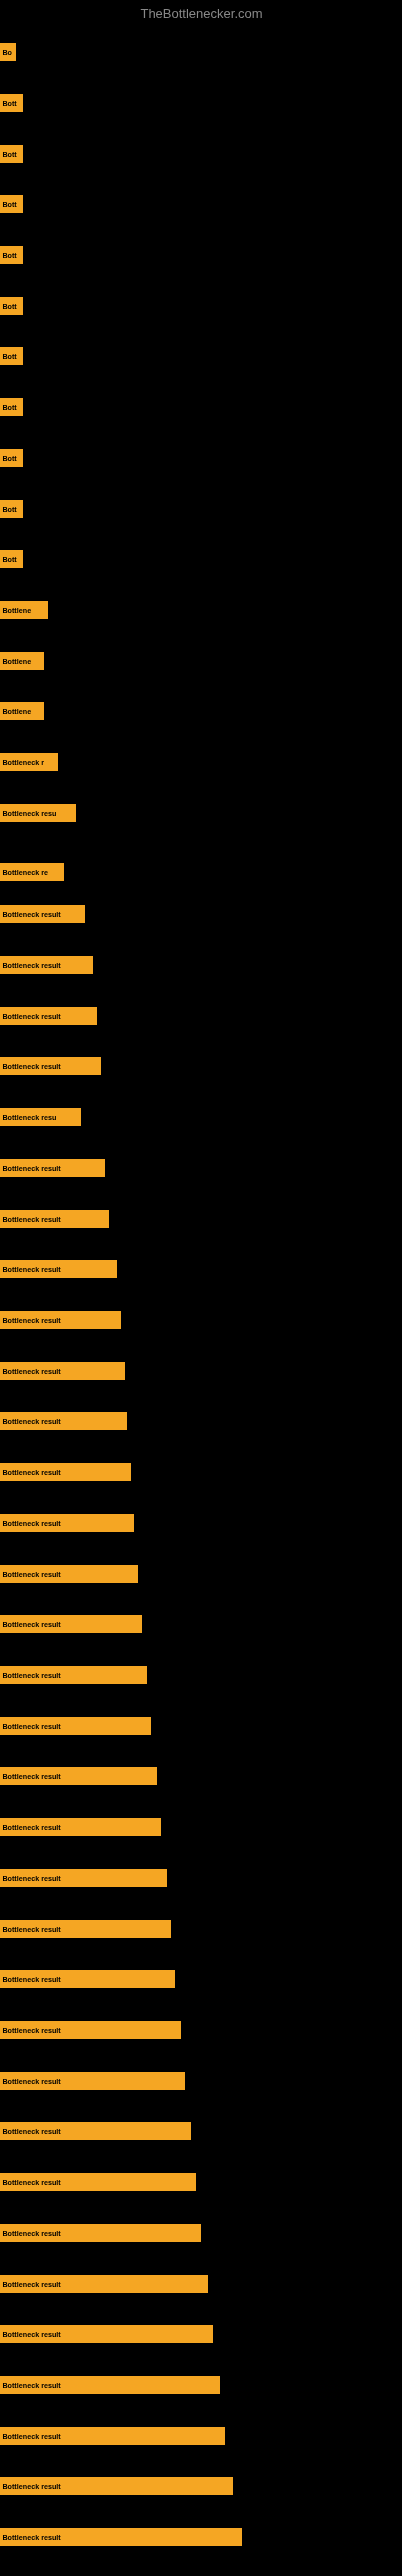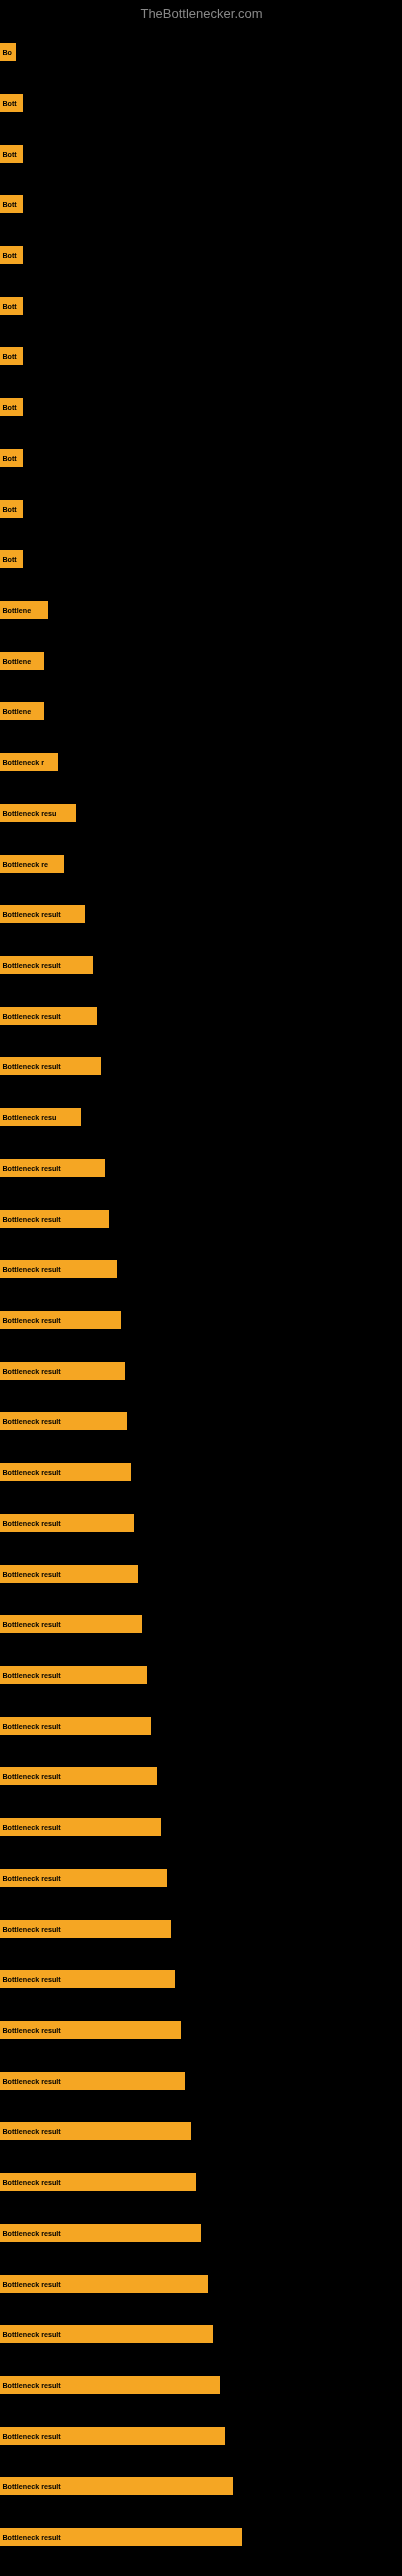--- a/index.html
+++ b/index.html
@@ -138,21 +138,21 @@
       <div class="bar" style="width: 58px;">
         <span class="bar-text">Bottleneck r</span>
       </div>
     </div>
     <div class="bar-row" style="position: absolute; top: 781px; left: 0px; width: 100%;">
       <div class="bar" style="width: 76px;">
         <span class="bar-text">Bottleneck resu</span>
       </div>
     </div>
     <div class="bar-row" style="position: absolute; top: 832px; left: 0px; width: 100%;">
-      <div class="bar" style="width: 64px;">
+      <div class="bar" style="width: 64px; margin-top: 8px;">
         <span class="bar-text">Bottleneck re</span>
       </div>
     </div>
     <div class="bar-row" style="position: absolute; top: 882px; left: 0px; width: 100%;">
       <div class="bar" style="width: 85px;">
         <span class="bar-text">Bottleneck result</span>
       </div>
     </div>
     <div class="bar-row" style="position: absolute; top: 933px; left: 0px; width: 100%;">
       <div class="bar" style="width: 93px;">

